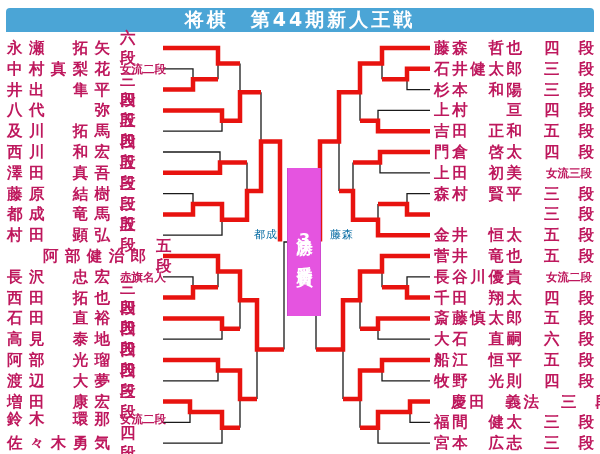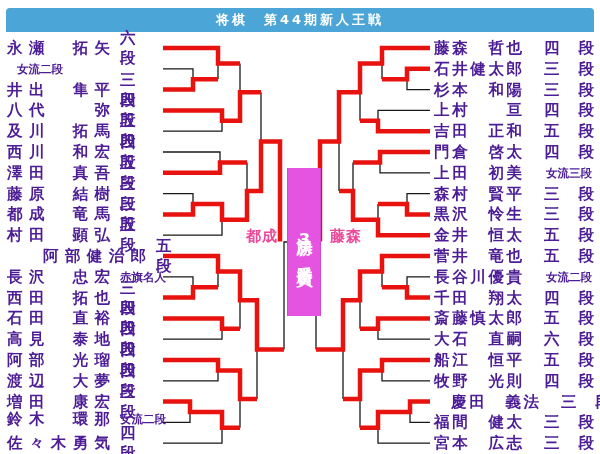--- a/index.html
+++ b/index.html
@@ -4,48 +4,48 @@
 <style>
   html,body{margin:0;padding:0;}
   body{
     width:600px;height:454px;position:relative;background:#ffffff;
     font-family:"DejaVu Sans","Liberation Sans",sans-serif;
     overflow:hidden;
   }
   .header{
     position:absolute;left:6px;top:8px;width:588px;height:24px;
     display:flex;align-items:center;justify-content:center;
-    color:#fff;font-size:13px;font-weight:bold;letter-spacing:3px;
+    color:#fff;font-size:19px;font-weight:bold;letter-spacing:3px;
     border-radius:4px 4px 0 0;
   }
   svg.bracket{position:absolute;left:0;top:0;}
   .prow{
     position:absolute;height:20px;display:flex;align-items:center;
-    color:#4c1d95;
+    color:#be185d;
   }
   .prow .pname{
     display:block;text-align:justify;text-align-last:justify;
     font-size:15.5px;font-weight:600;line-height:20px;white-space:nowrap;
   }
   .prow.left .pname{width:103px;}
   .prow.right .pname{width:88px;}
   .prow .prank{display:block;line-height:20px;}
   .prow.left .prank{margin-left:10px;width:45px;}
   .prow.right .prank{margin-left:auto;width:50px;}
   .prank.r2{font-size:15.5px;font-weight:600;text-align:justify;text-align-last:justify;}
   .prank.r4{font-size:11.5px;font-weight:600;letter-spacing:0;text-align:center;white-space:nowrap;font-family:Liberation Serif, serif;}
   .final-box{
     position:absolute;left:287px;top:168px;width:32px;height:148px;
     display:flex;align-items:center;justify-content:center;
     writing-mode:vertical-rl;text-orientation:upright;
     color:#fff;font-weight:bold;font-size:16.5px;letter-spacing:3px;
     border-left:1px solid #cf49cf;border-right:1px solid #cf49cf;
   }
   .finalist{
-    position:absolute;top:227px;font-size:15px;font-weight:700;color:#ec4899;
+    position:absolute;top:227px;font-size:11px;font-weight:400;color:#0369a1;
     letter-spacing:1px;white-space:nowrap;
   }
   .finalist.fl{left:242px;width:36px;text-align:right;}
   .finalist.fr{left:330px;}
 </style>
 </head>
 <body style="background: rgb(255, 255, 255);">
 
 <div class="header" style="background: rgb(75, 165, 214); color: rgb(255, 255, 255);">
   <span>将棋　第44期新人王戦</span>
@@ -112,20 +112,21 @@
     <polyline points="430,360 382,360 382,370.4 360,370.4 360,399.1 343,399.1" fill="none" stroke="#e8130f" stroke-width="4.5" stroke-linejoin="miter" stroke-linecap="butt"></polyline>
     <polyline points="430,401.6 410,401.6 410,412 378,412 378,427.8 360,427.8" fill="none" stroke="#e8130f" stroke-width="4.5" stroke-linejoin="miter" stroke-linecap="butt"></polyline>
   </svg>
 
 <div id="rows-left">
     <div class="prow left" style="top: 38px; left: 7px; width: 158px;">
       <span class="pname">永瀬　拓矢</span>
       <span class="prank r2">六　段</span>
     </div>
     <div class="prow left" style="top: 58.8px; left: 7px; width: 158px;">
+      <span class="pname">中村真梨花</span>
       <span class="prank r4">女流二段</span>
     </div>
     <div class="prow left" style="top: 79.6px; left: 7px; width: 158px;">
       <span class="pname">井出　隼平</span>
       <span class="prank r2">三　段</span>
     </div>
     <div class="prow left" style="top: 100.4px; left: 7px; width: 158px;">
       <span class="pname">八代　　弥</span>
       <span class="prank r2">四　段</span>
     </div>
@@ -221,21 +222,20 @@
     </div>
     <div class="prow right" style="top: 162.8px; left: 434px; width: 160px;">
       <span class="pname">上田　初美</span>
       <span class="prank r4">女流三段</span>
     </div>
     <div class="prow right" style="top: 183.6px; left: 434px; width: 160px;">
       <span class="pname">森村　賢平</span>
       <span class="prank r2">三　段</span>
     </div>
     <div class="prow right" style="top: 204.4px; left: 434px; width: 160px;">
-      <span class="pname">黒沢　怜生</span>
       <span class="prank r2">三　段</span>
     </div>
     <div class="prow right" style="top: 225.2px; left: 434px; width: 160px;">
       <span class="pname">金井　恒太</span>
       <span class="prank r2">五　段</span>
     </div>
     <div class="prow right" style="top: 246px; left: 434px; width: 160px;">
       <span class="pname">菅井　竜也</span>
       <span class="prank r2">五　段</span>
     </div>

